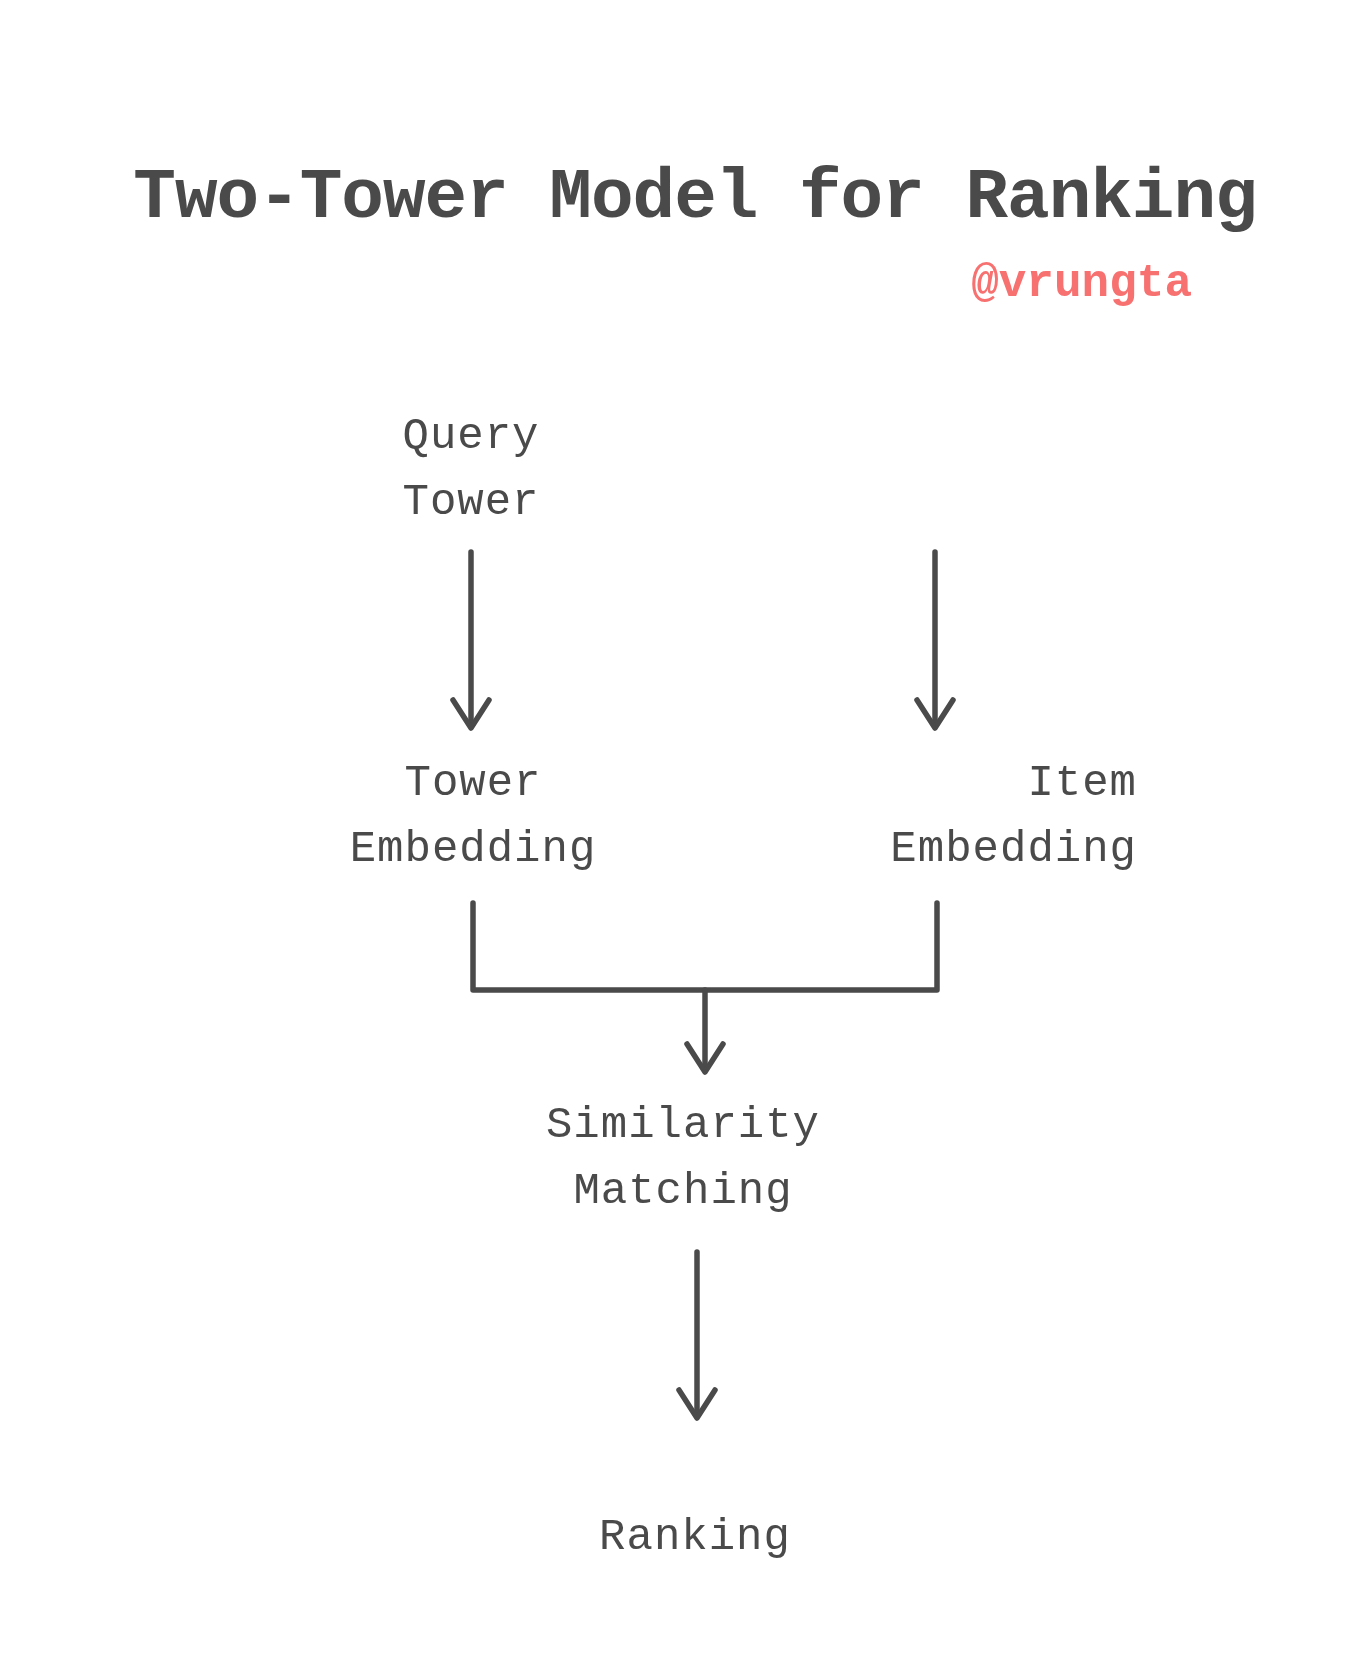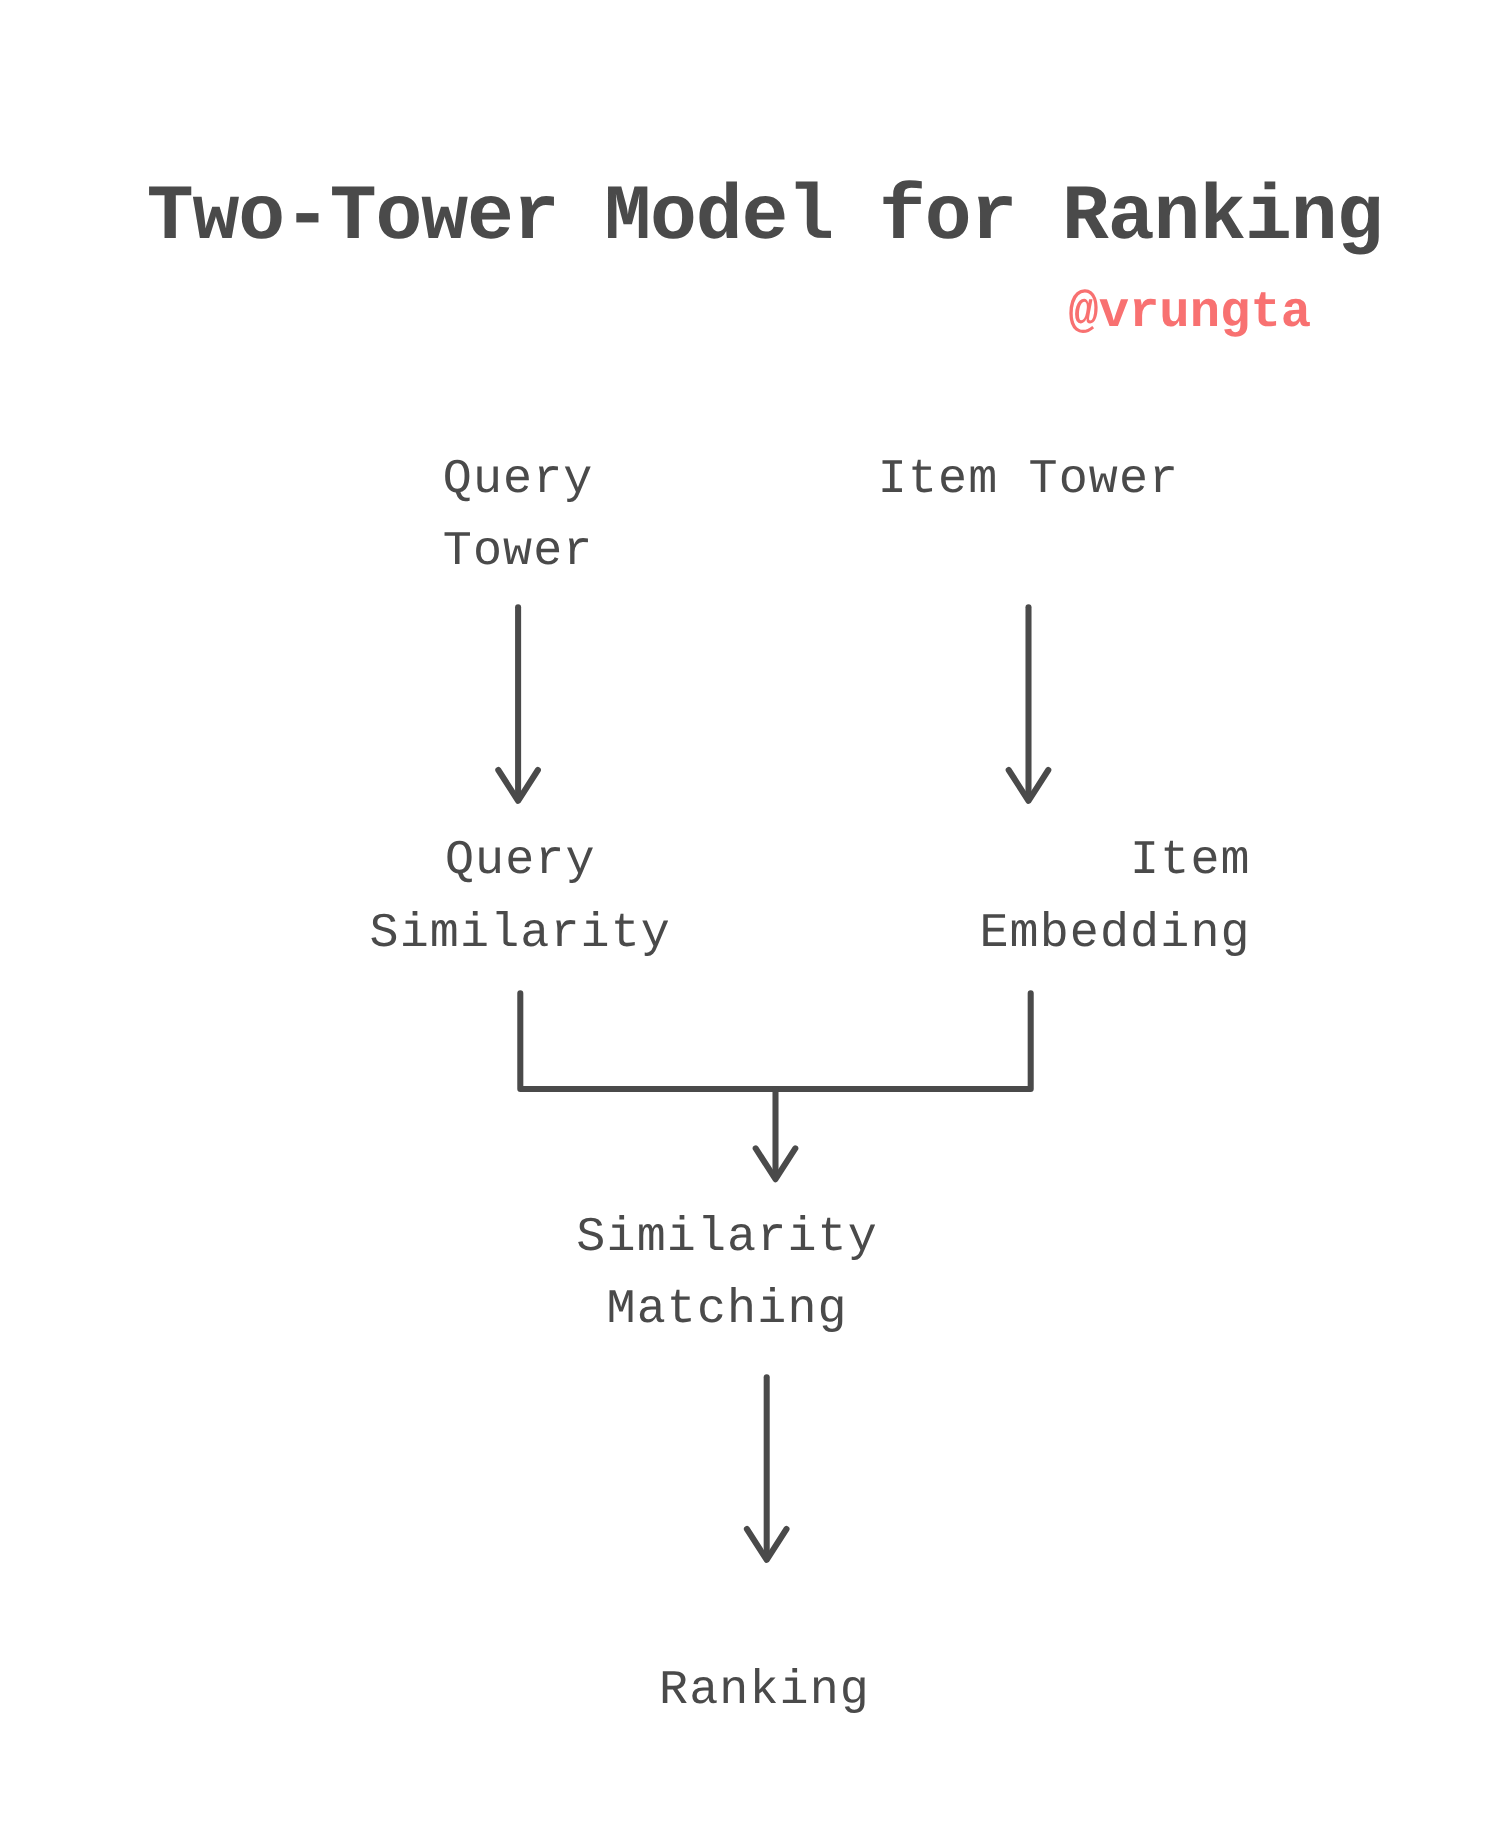--- a/index.html
+++ b/index.html
@@ -41,21 +41,21 @@
     text-align: center;
     font-size: 44px;
     line-height: 66px;
     letter-spacing: 1px;
     color: #4a4a4a;
   }
   .lbl-query-tower    { top: 403px; left: 340px; width: 240px; }
   .lbl-item-tower     { top: 403px; left: 724px; width: 400px; }
   .lbl-query-embedding{ top: 750px; left: 292px; width: 340px; }
   .lbl-item-embedding { top: 750px; left: 786px; width: 340px; text-align: right; }
-  .lbl-similarity     { top: 1092px; left: 450px; width: 400px; }
+  .lbl-similarity     { top: 1092px; left: 472px; width: 400px; }
   .lbl-ranking        { top: 1504px; left: 484px; width: 400px; }
   .edges-layer {
     position: absolute;
     top: 0;
     left: 0;
     width: 1368px;
     height: 1656px;
   }
   .edge-stroke {
     fill: none;
@@ -69,23 +69,22 @@
 <body>
 
 <div class="canvas">
 
   <div class="title">Two-Tower Model for Ranking</div>
 
   <div class="attribution">@vrungta</div>
 
   <div class="node-label lbl-query-tower">Query Tower</div>
 
-  <div class="node-label lbl-item-tower">Item Tower</div>
 
-  <div class="node-label lbl-query-embedding">Query Similarity</div>
+  <div class="node-label lbl-query-embedding">Tower Embedding</div>
 
   <div class="node-label lbl-item-embedding">Item Embedding</div>
 
   <div class="node-label lbl-similarity">Similarity Matching</div>
 
   <div class="node-label lbl-ranking">Ranking</div>
 
   <svg class="edges-layer" viewBox="0 0 1368 1656" xmlns="http://www.w3.org/2000/svg">
 
     <g>

